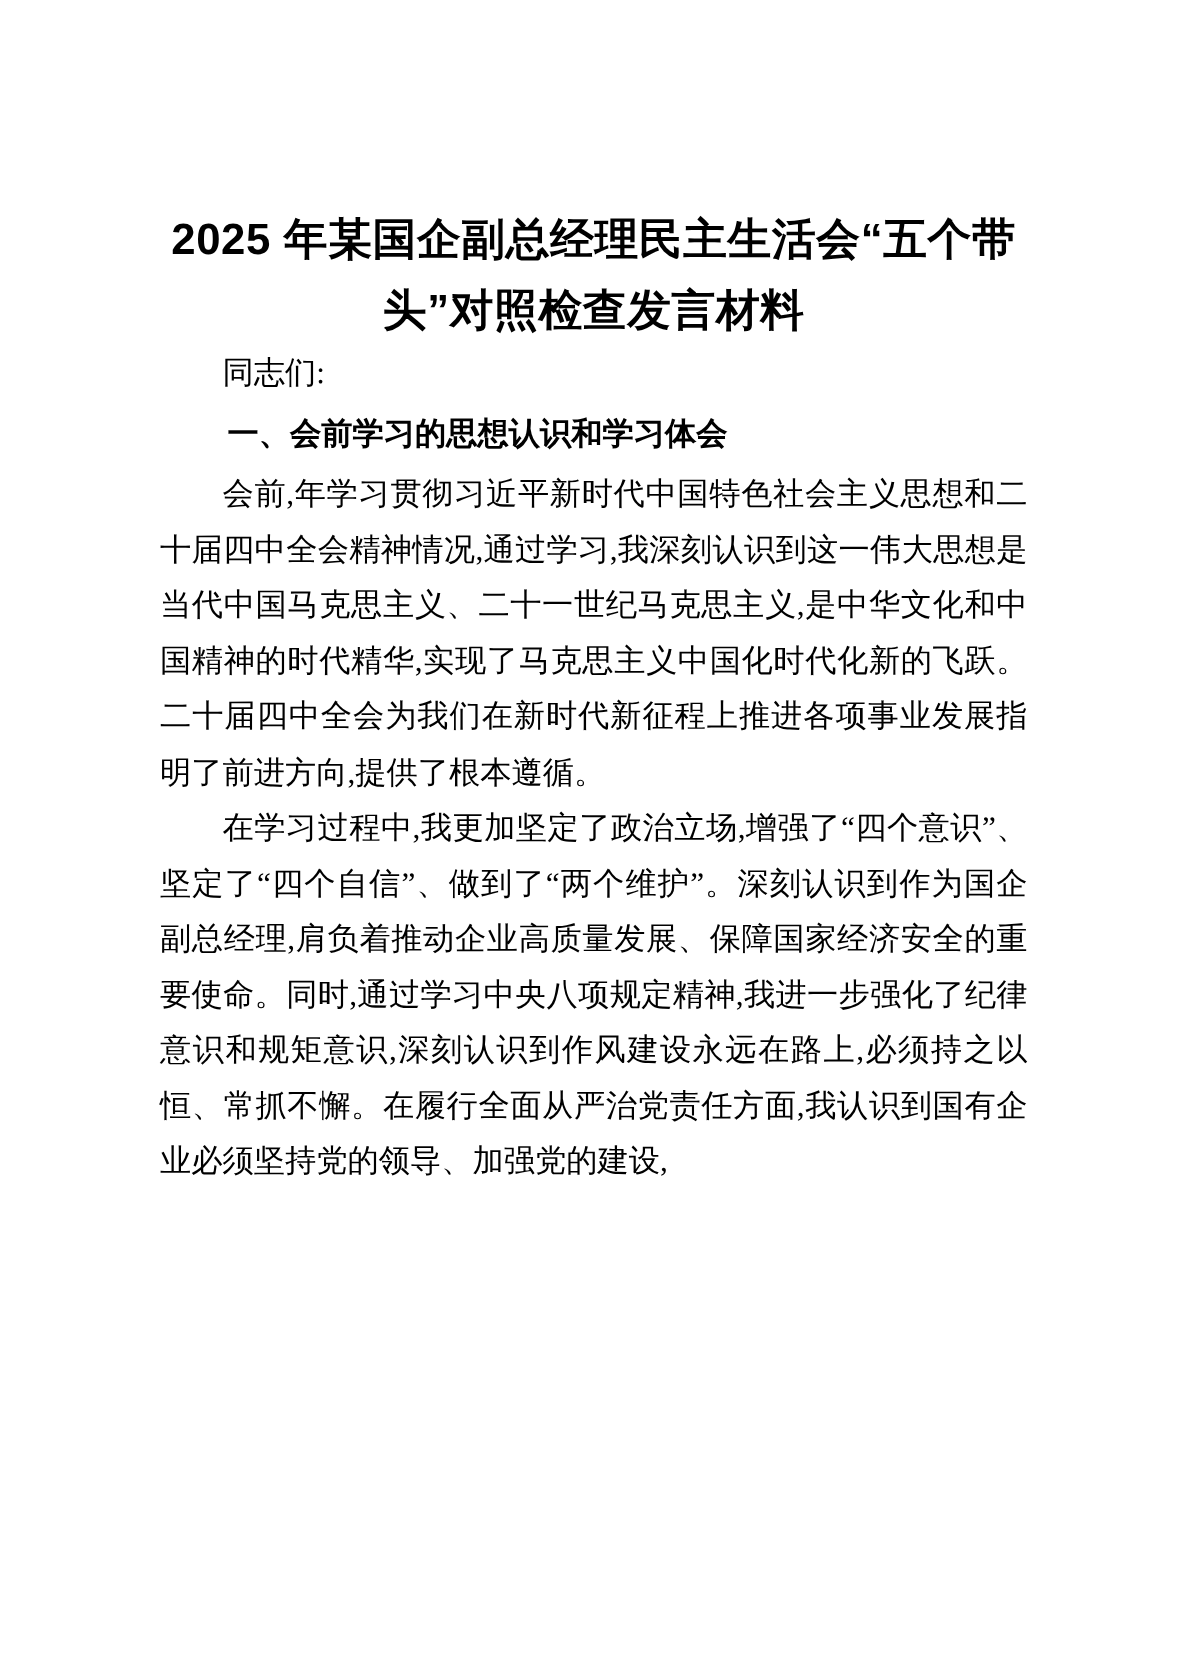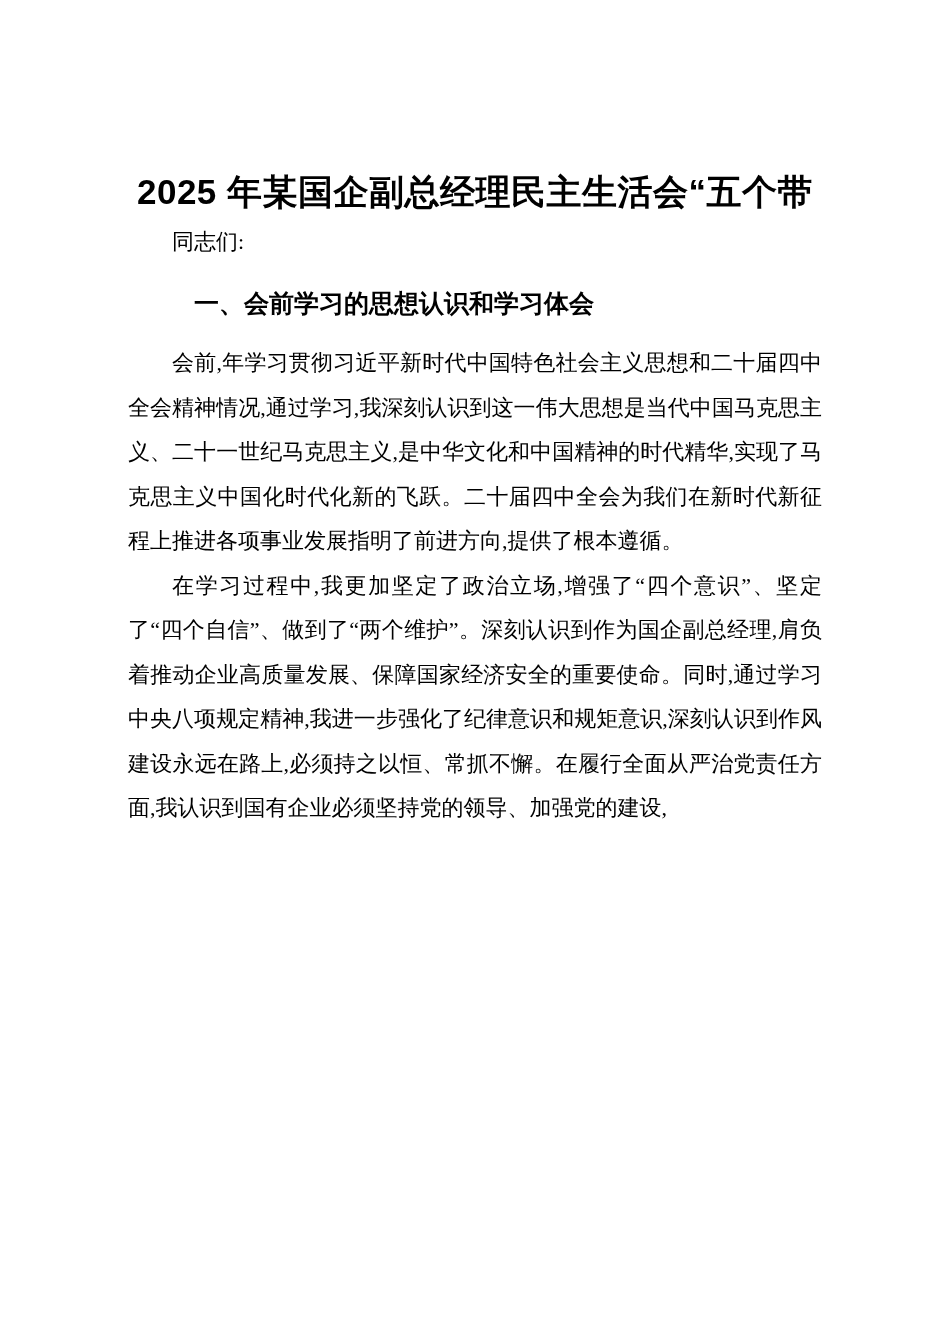--- a/index.html
+++ b/index.html
@@ -27,42 +27,43 @@
     letter-spacing: 0.5px;
   }
   .title-line {
     display: block;
     white-space: nowrap;
   }
   .para {
     margin: 0;
     font-family: "Liberation Serif", "DejaVu Serif", serif;
     font-weight: 400;
-    font-size: 22px;
+    font-size: 25px;
     line-height: 44.5px;
     text-align: justify;
     text-indent: 2em;
     word-break: break-all;
   }
   .heading {
-    margin: 16px;
-    font-family: Liberation Sans, sans-serif;
+    margin: 4px;
+    font-family: Liberation Serif, serif;
     font-weight: 700;
     font-size: 25px;
     line-height: 44.5px;
     text-indent: 2em;
   }
 </style>
 </head>
 <body>
 
 <div class="page">
 
   <h1 class="doc-title">
     <span class="title-line">2025 年某国企副总经理民主生活会“五个带</span>
+    <span class="title-line">头”对照检查发言材料</span>
   </h1>
 
   <p class="para">同志们:</p>
 
 
   <h2 class="heading">一、会前学习的思想认识和学习体会</h2>
 
   <p class="para">会前,年学习贯彻习近平新时代中国特色社会主义思想和二十届四中全会精神情况,通过学习,我深刻认识到这一伟大思想是当代中国马克思主义、二十一世纪马克思主义,是中华文化和中国精神的时代精华,实现了马克思主义中国化时代化新的飞跃。二十届四中全会为我们在新时代新征程上推进各项事业发展指明了前进方向,提供了根本遵循。</p>
 
   <p class="para">在学习过程中,我更加坚定了政治立场,增强了“四个意识”、坚定了“四个自信”、做到了“两个维护”。深刻认识到作为国企副总经理,肩负着推动企业高质量发展、保障国家经济安全的重要使命。同时,通过学习中央八项规定精神,我进一步强化了纪律意识和规矩意识,深刻认识到作风建设永远在路上,必须持之以恒、常抓不懈。在履行全面从严治党责任方面,我认识到国有企业必须坚持党的领导、加强党的建设,</p>

